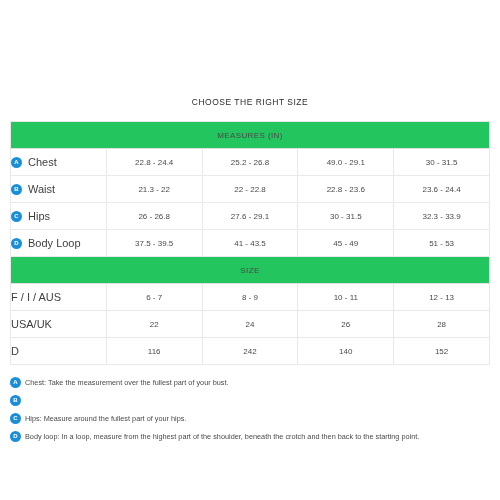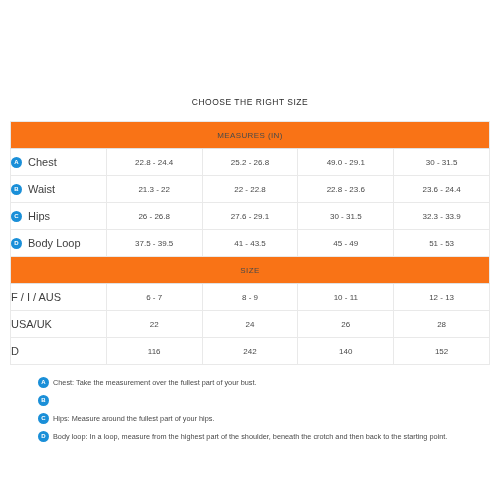--- a/index.html
+++ b/index.html
@@ -37,21 +37,21 @@
   }
   .size-table td, .size-table th {
     border: 1px solid #e9e9e9;
     font-weight: normal;
     font-size: 8px;
     color: #4a4a4a;
     height: 26px;
     padding: 0;
   }
   .band-head {
-    background: #f97316;
+    background: #22c55e;
     text-align: center;
     font-size: 8px;
     font-weight: bold;
     letter-spacing: 0.4px;
     color: #2f2f2f;
     border-left-color: #e8e8e8 !important;
     border-right-color: #e8e8e8 !important;
     border-top-color: #e8e8e8 !important;
     border-bottom-color: #e0e0e0 !important;
     height: 28px;
@@ -85,21 +85,20 @@
     color: #3f3f3f;
   }
   .legend {
     width: 480px;
     margin: 12px auto 0 auto;
   }
   .legend-row {
     display: flex;
     align-items: flex-end;
     margin-bottom: 7px;
-    margin-left: 28px;
   }
   .legend-badge {
     flex: 0 0 auto;
     width: 11px;
     height: 11px;
     line-height: 11px;
     border-radius: 50%;
     background: #1a8fd8;
     color: #fff;
     font-size: 6px;

